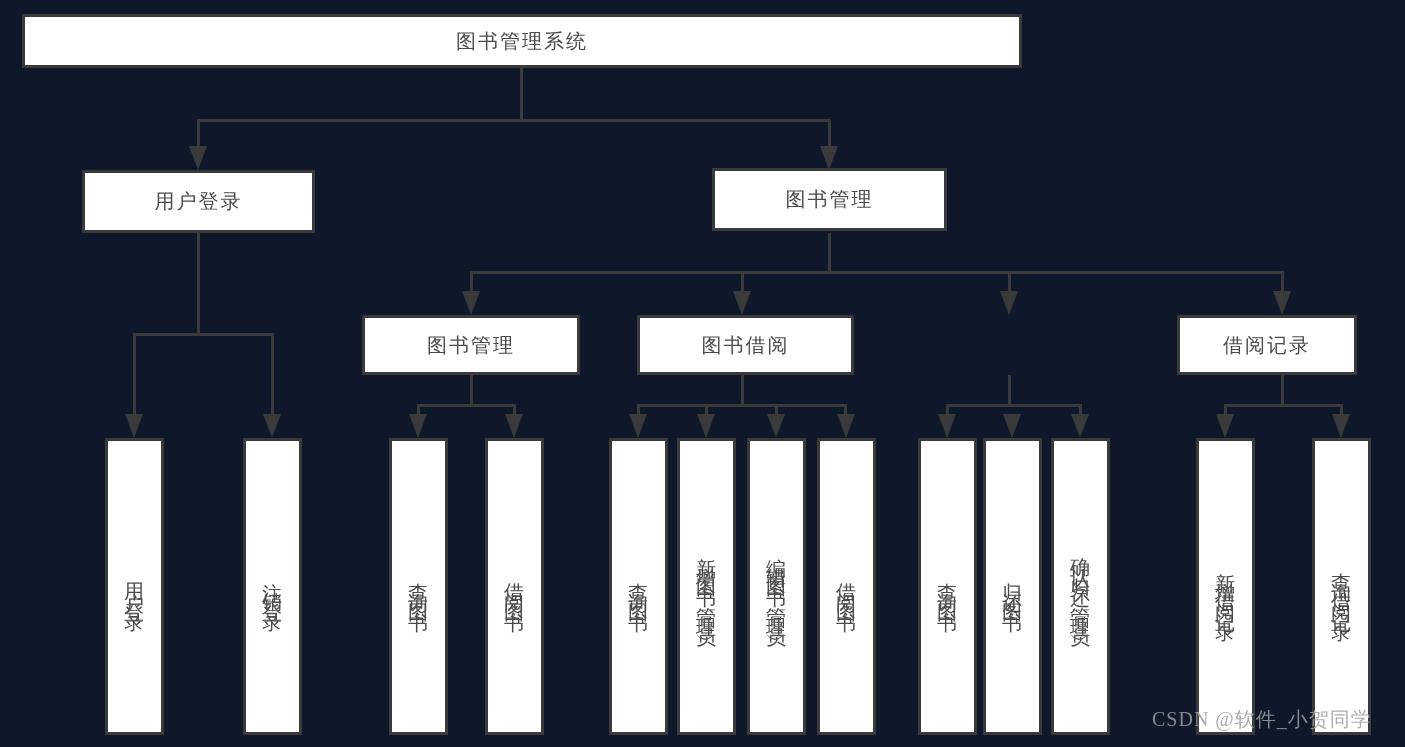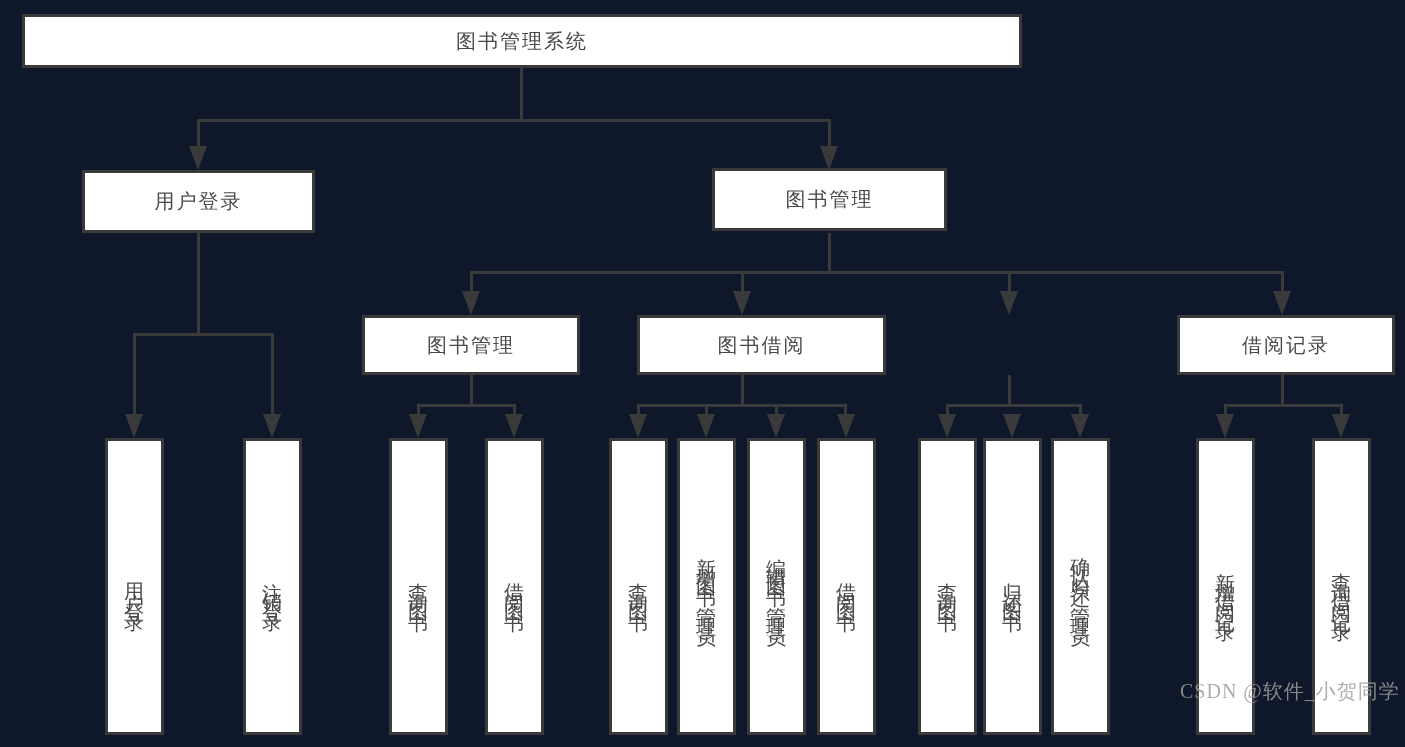--- a/index.html
+++ b/index.html
@@ -38,27 +38,26 @@
     position: absolute;
     width: 0; height: 0;
     border-left: 9px solid transparent;
     border-right: 9px solid transparent;
     border-top: 24px solid #3a3a3a;
     z-index: 1;
   }
   .watermark {
     position: absolute;
     left: 1152px;
-    top: 678px;
+    top: 706px;
     font-size: 20px;
     color: rgba(158, 158, 158, 0.85);
     letter-spacing: 1px;
     white-space: nowrap;
     z-index: 3;
-    margin-left: 28px;
   }
 </style>
 </head>
 <body>
 
 <div class="canvas">
 
   <div class="v" style="left:520px;top:68px;height:53px"></div>
   <div class="h" style="left:197px;top:119px;width:634px"></div>
   <div class="v" style="left:197px;top:119px;height:32px"></div>
@@ -124,24 +123,24 @@
   <div class="box" style="left:82px;top:170px;width:233px;height:63px">
     <span>用户登录</span>
   </div>
   <div class="box" style="left:712px;top:168px;width:235px;height:63px">
     <span>图书管理</span>
   </div>
 
   <div class="box" style="left:362px;top:315px;width:218px;height:60px">
     <span>图书管理</span>
   </div>
-  <div class="box" style="left:637px;top:315px;width:249px;height:60px">
+  <div class="box" style="left:637px;top:315px;width:217px;height:60px">
     <span>图书借阅</span>
   </div>
-  <div class="box" style="left:1177px;top:315px;width:218px;height:60px">
+  <div class="box" style="left:1177px;top:315px;width:180px;height:60px">
     <span>借阅记录</span>
   </div>
 
   <div class="box leaf" style="left:105px;top:438px;width:59px;height:297px">
     <span>用户登录</span>
   </div>
   <div class="box leaf" style="left:243px;top:438px;width:59px;height:297px">
     <span>注销登录</span>
   </div>
 

